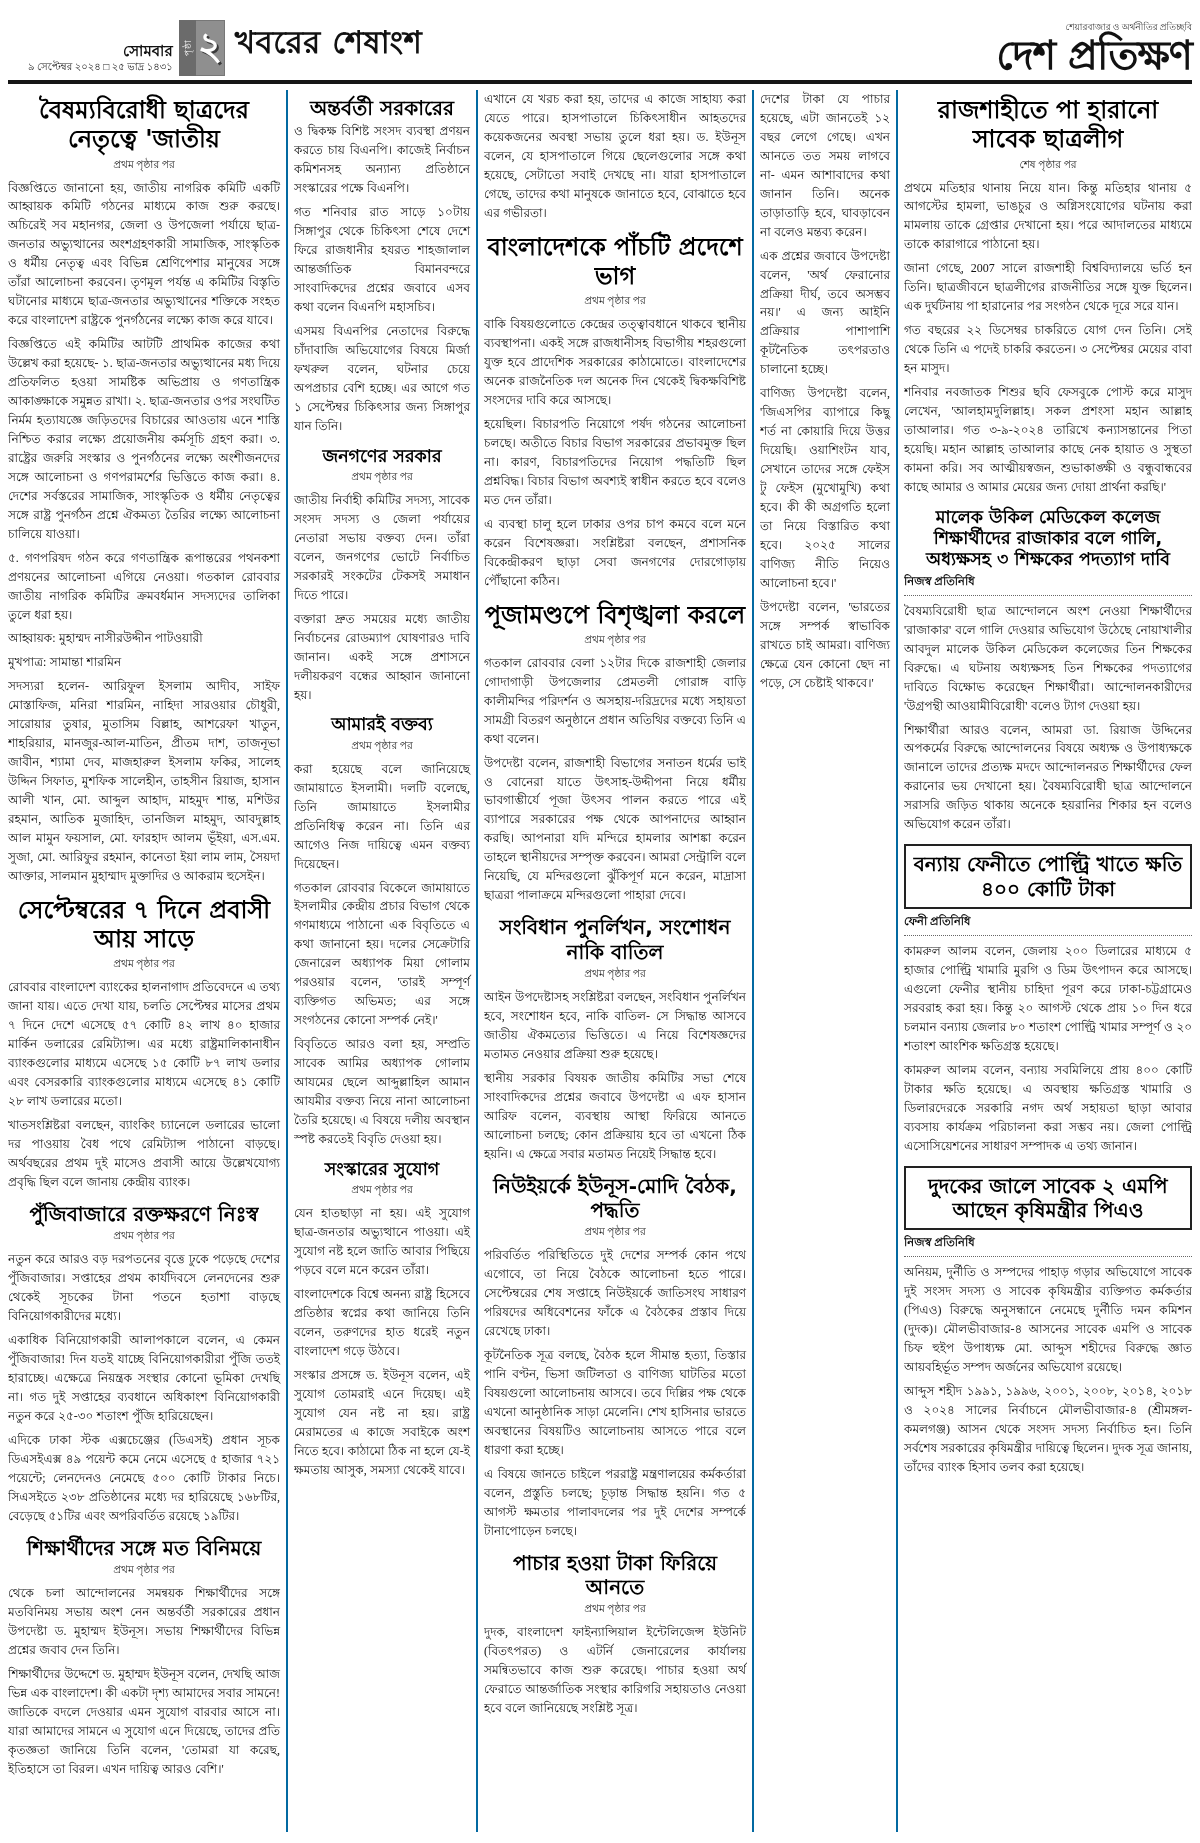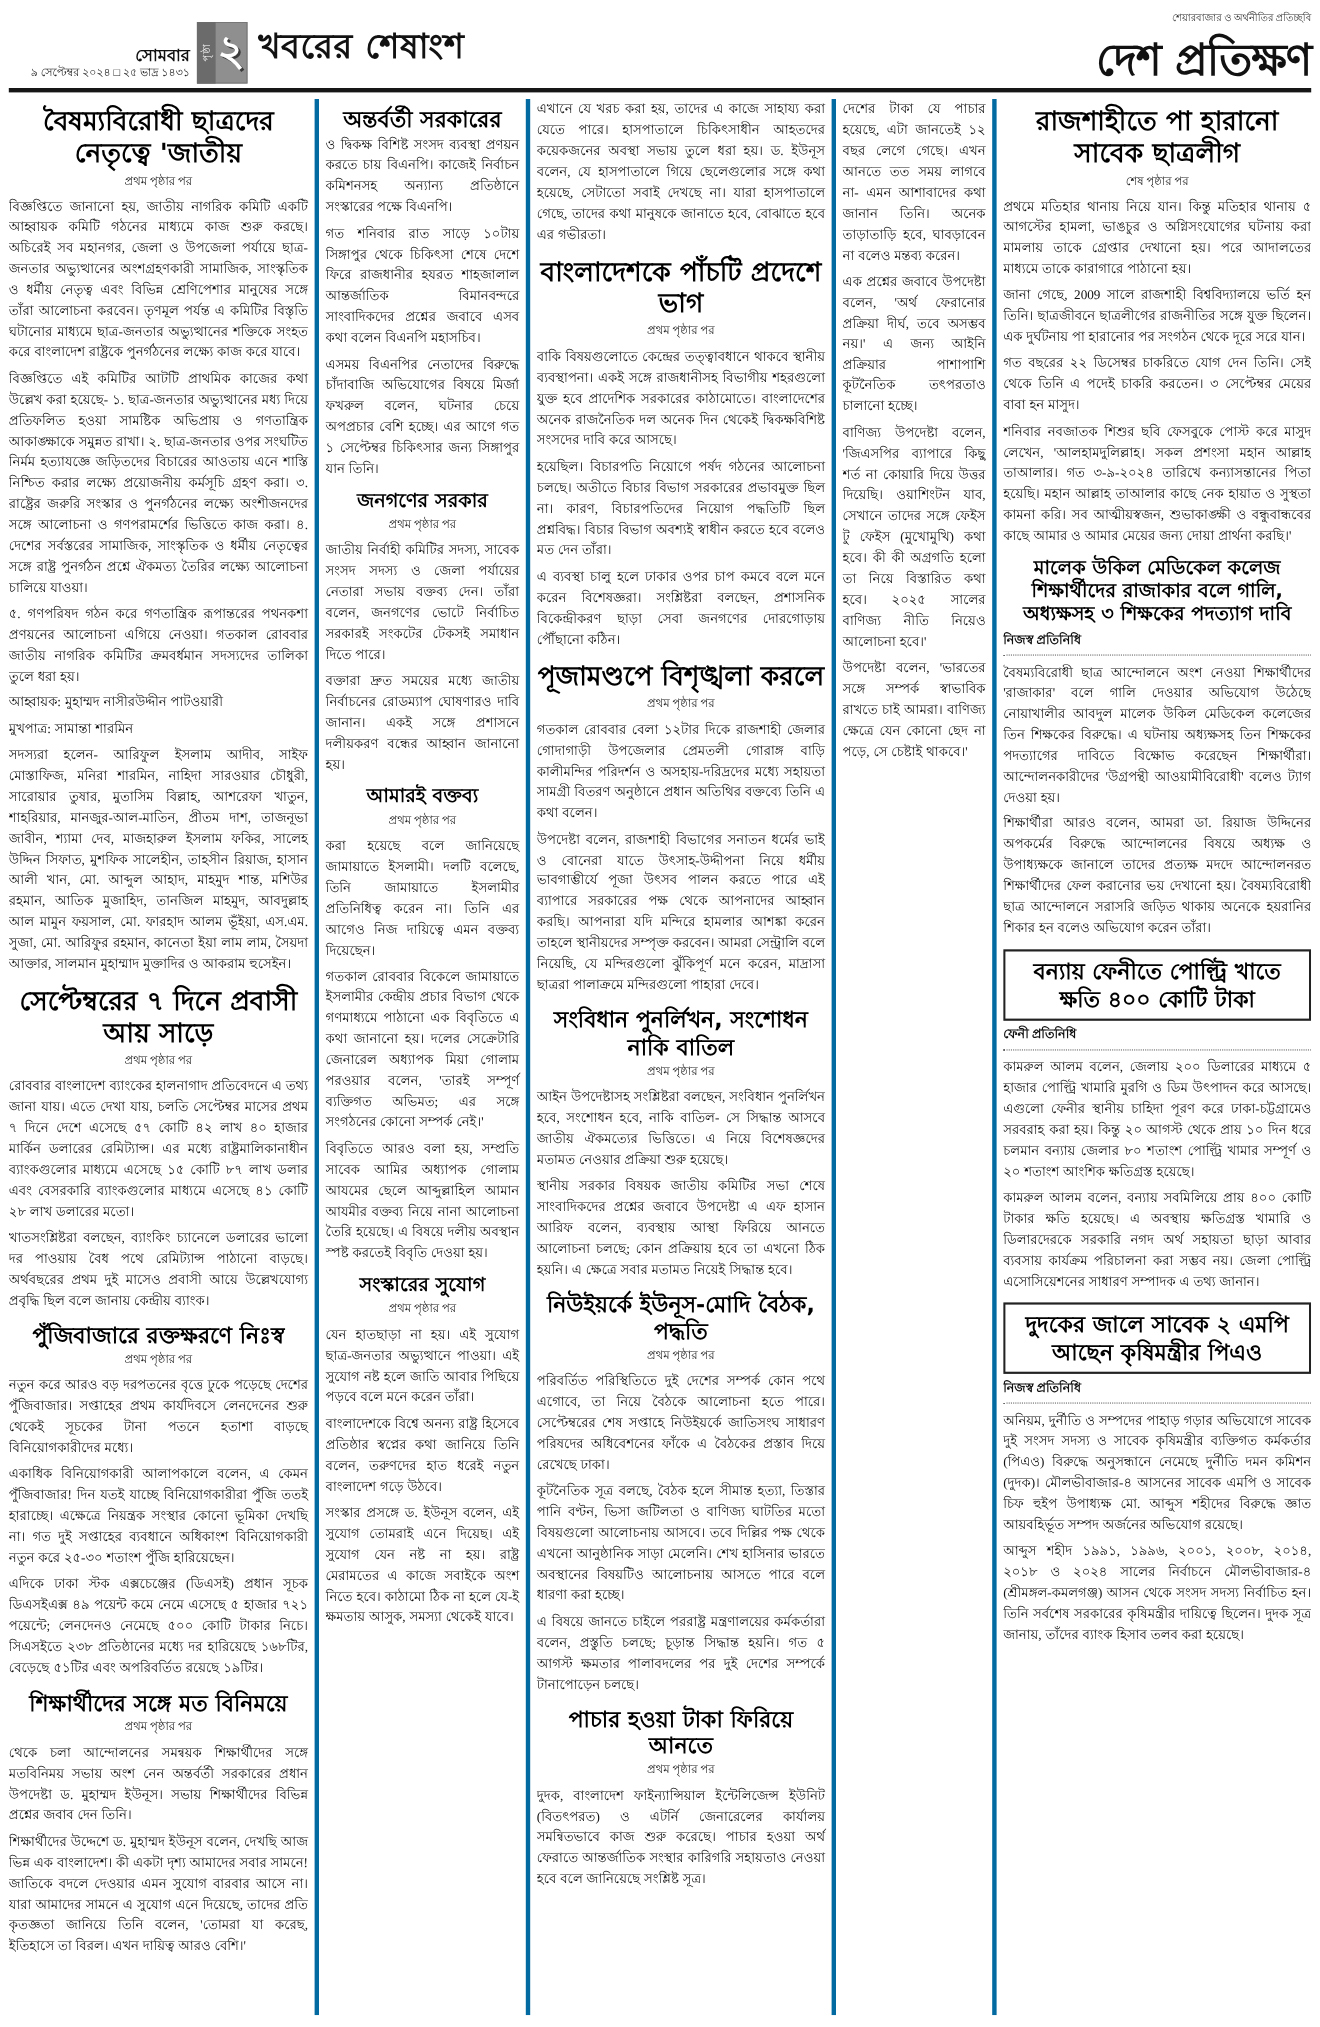--- a/index.html
+++ b/index.html
@@ -25,30 +25,30 @@
   .page-num{
     flex:1;color:#fff;font-size:38px;font-weight:bold;
     display:flex;align-items:center;justify-content:center;
     text-shadow:2px 2px 0 #3a3a3a;font-family:"DejaVu Sans",sans-serif;
   }
   .section-title{
     font-size:31px;font-weight:bold;letter-spacing:.5px;padding-bottom:6px;
     font-family:"DejaVu Sans","Liberation Sans",sans-serif;
   }
   .masthead{margin-left:auto;text-align:right;padding-bottom:2px;}
-  .masthead .tagline{font-size:9px;color:#333;margin-bottom:12px;}
+  .masthead .tagline{font-size:9px;color:#333;margin-bottom:1px;}
   .masthead .brand{
     font-size:40px;font-weight:800;line-height:.95;
     font-family:"DejaVu Sans","Liberation Sans",sans-serif;
     letter-spacing:-1px;
   }
   .hdr-rule{border:0;border-top:4px solid #161616;margin:4px 0 6px 0;}
   
   .page-body{display:flex;align-items:stretch;height:1742px;overflow:hidden;}
-  .news-col{box-sizing:content-box;border-right:4px solid #0369a1;padding-right:6px;margin-right:6px;overflow:hidden;}
+  .news-col{box-sizing:content-box;border-right:2px solid #0369a1;padding-right:6px;margin-right:6px;overflow:hidden;}
   .news-col:last-child{border-right:0;margin-right:0;padding-right:0;flex:1;}
   .col-1{width:272px;}
   .col-2{width:176px;}
   .col-3{width:262px;}
   .col-4{width:130px;}
   .col-5{width:282px;}
   
   .article{margin-bottom:10px;}
   .headline{
     font-family:"DejaVu Sans","Liberation Sans",sans-serif;
@@ -251,21 +251,21 @@
           </div>
   </div>
 </div>
       <div class="news-col col-5">
   <div class="article">
     <h2 class="headline h-xl">রাজশাহীতে পা হারানো সাবেক ছাত্রলীগ</h2>
     <div class="continued">শেষ পৃষ্ঠার পর</div>
 
     <div class="paras">
             <p class="para">প্রথমে মতিহার থানায় নিয়ে যান। কিন্তু মতিহার থানায় ৫ আগস্টের হামলা, ভাঙচুর ও অগ্নিসংযোগের ঘটনায় করা মামলায় তাকে গ্রেপ্তার দেখানো হয়। পরে আদালতের মাধ্যমে তাকে কারাগারে পাঠানো হয়।</p>
-            <p class="para">জানা গেছে, 2009 সালে রাজশাহী বিশ্ববিদ্যালয়ে ভর্তি হন তিনি। ছাত্রজীবনে ছাত্রলীগের রাজনীতির সঙ্গে যুক্ত ছিলেন। এক দুর্ঘটনায় পা হারানোর পর সংগঠন থেকে দূরে সরে যান।</p>
+            <p class="para">জানা গেছে, 2007 সালে রাজশাহী বিশ্ববিদ্যালয়ে ভর্তি হন তিনি। ছাত্রজীবনে ছাত্রলীগের রাজনীতির সঙ্গে যুক্ত ছিলেন। এক দুর্ঘটনায় পা হারানোর পর সংগঠন থেকে দূরে সরে যান।</p>
             <p class="para">গত বছরের ২২ ডিসেম্বর চাকরিতে যোগ দেন তিনি। সেই থেকে তিনি এ পদেই চাকরি করতেন। ৩ সেপ্টেম্বর মেয়ের বাবা হন মাসুদ।</p>
             <p class="para">শনিবার নবজাতক শিশুর ছবি ফেসবুকে পোস্ট করে মাসুদ লেখেন, 'আলহামদুলিল্লাহ। সকল প্রশংসা মহান আল্লাহ তাআলার। গত ৩-৯-২০২৪ তারিখে কন্যাসন্তানের পিতা হয়েছি। মহান আল্লাহ তাআলার কাছে নেক হায়াত ও সুস্থতা কামনা করি। সব আত্মীয়স্বজন, শুভাকাঙ্ক্ষী ও বন্ধুবান্ধবের কাছে আমার ও আমার মেয়ের জন্য দোয়া প্রার্থনা করছি।'</p>
           </div>
   </div>
 
   <div class="article">
     <h2 class="headline h-md">মালেক উকিল মেডিকেল কলেজ শিক্ষার্থীদের রাজাকার বলে গালি, অধ্যক্ষসহ ৩ শিক্ষকের পদত্যাগ দাবি</h2>
 
     <div class="byline">নিজস্ব প্রতিনিধি</div>
     <div class="paras">

